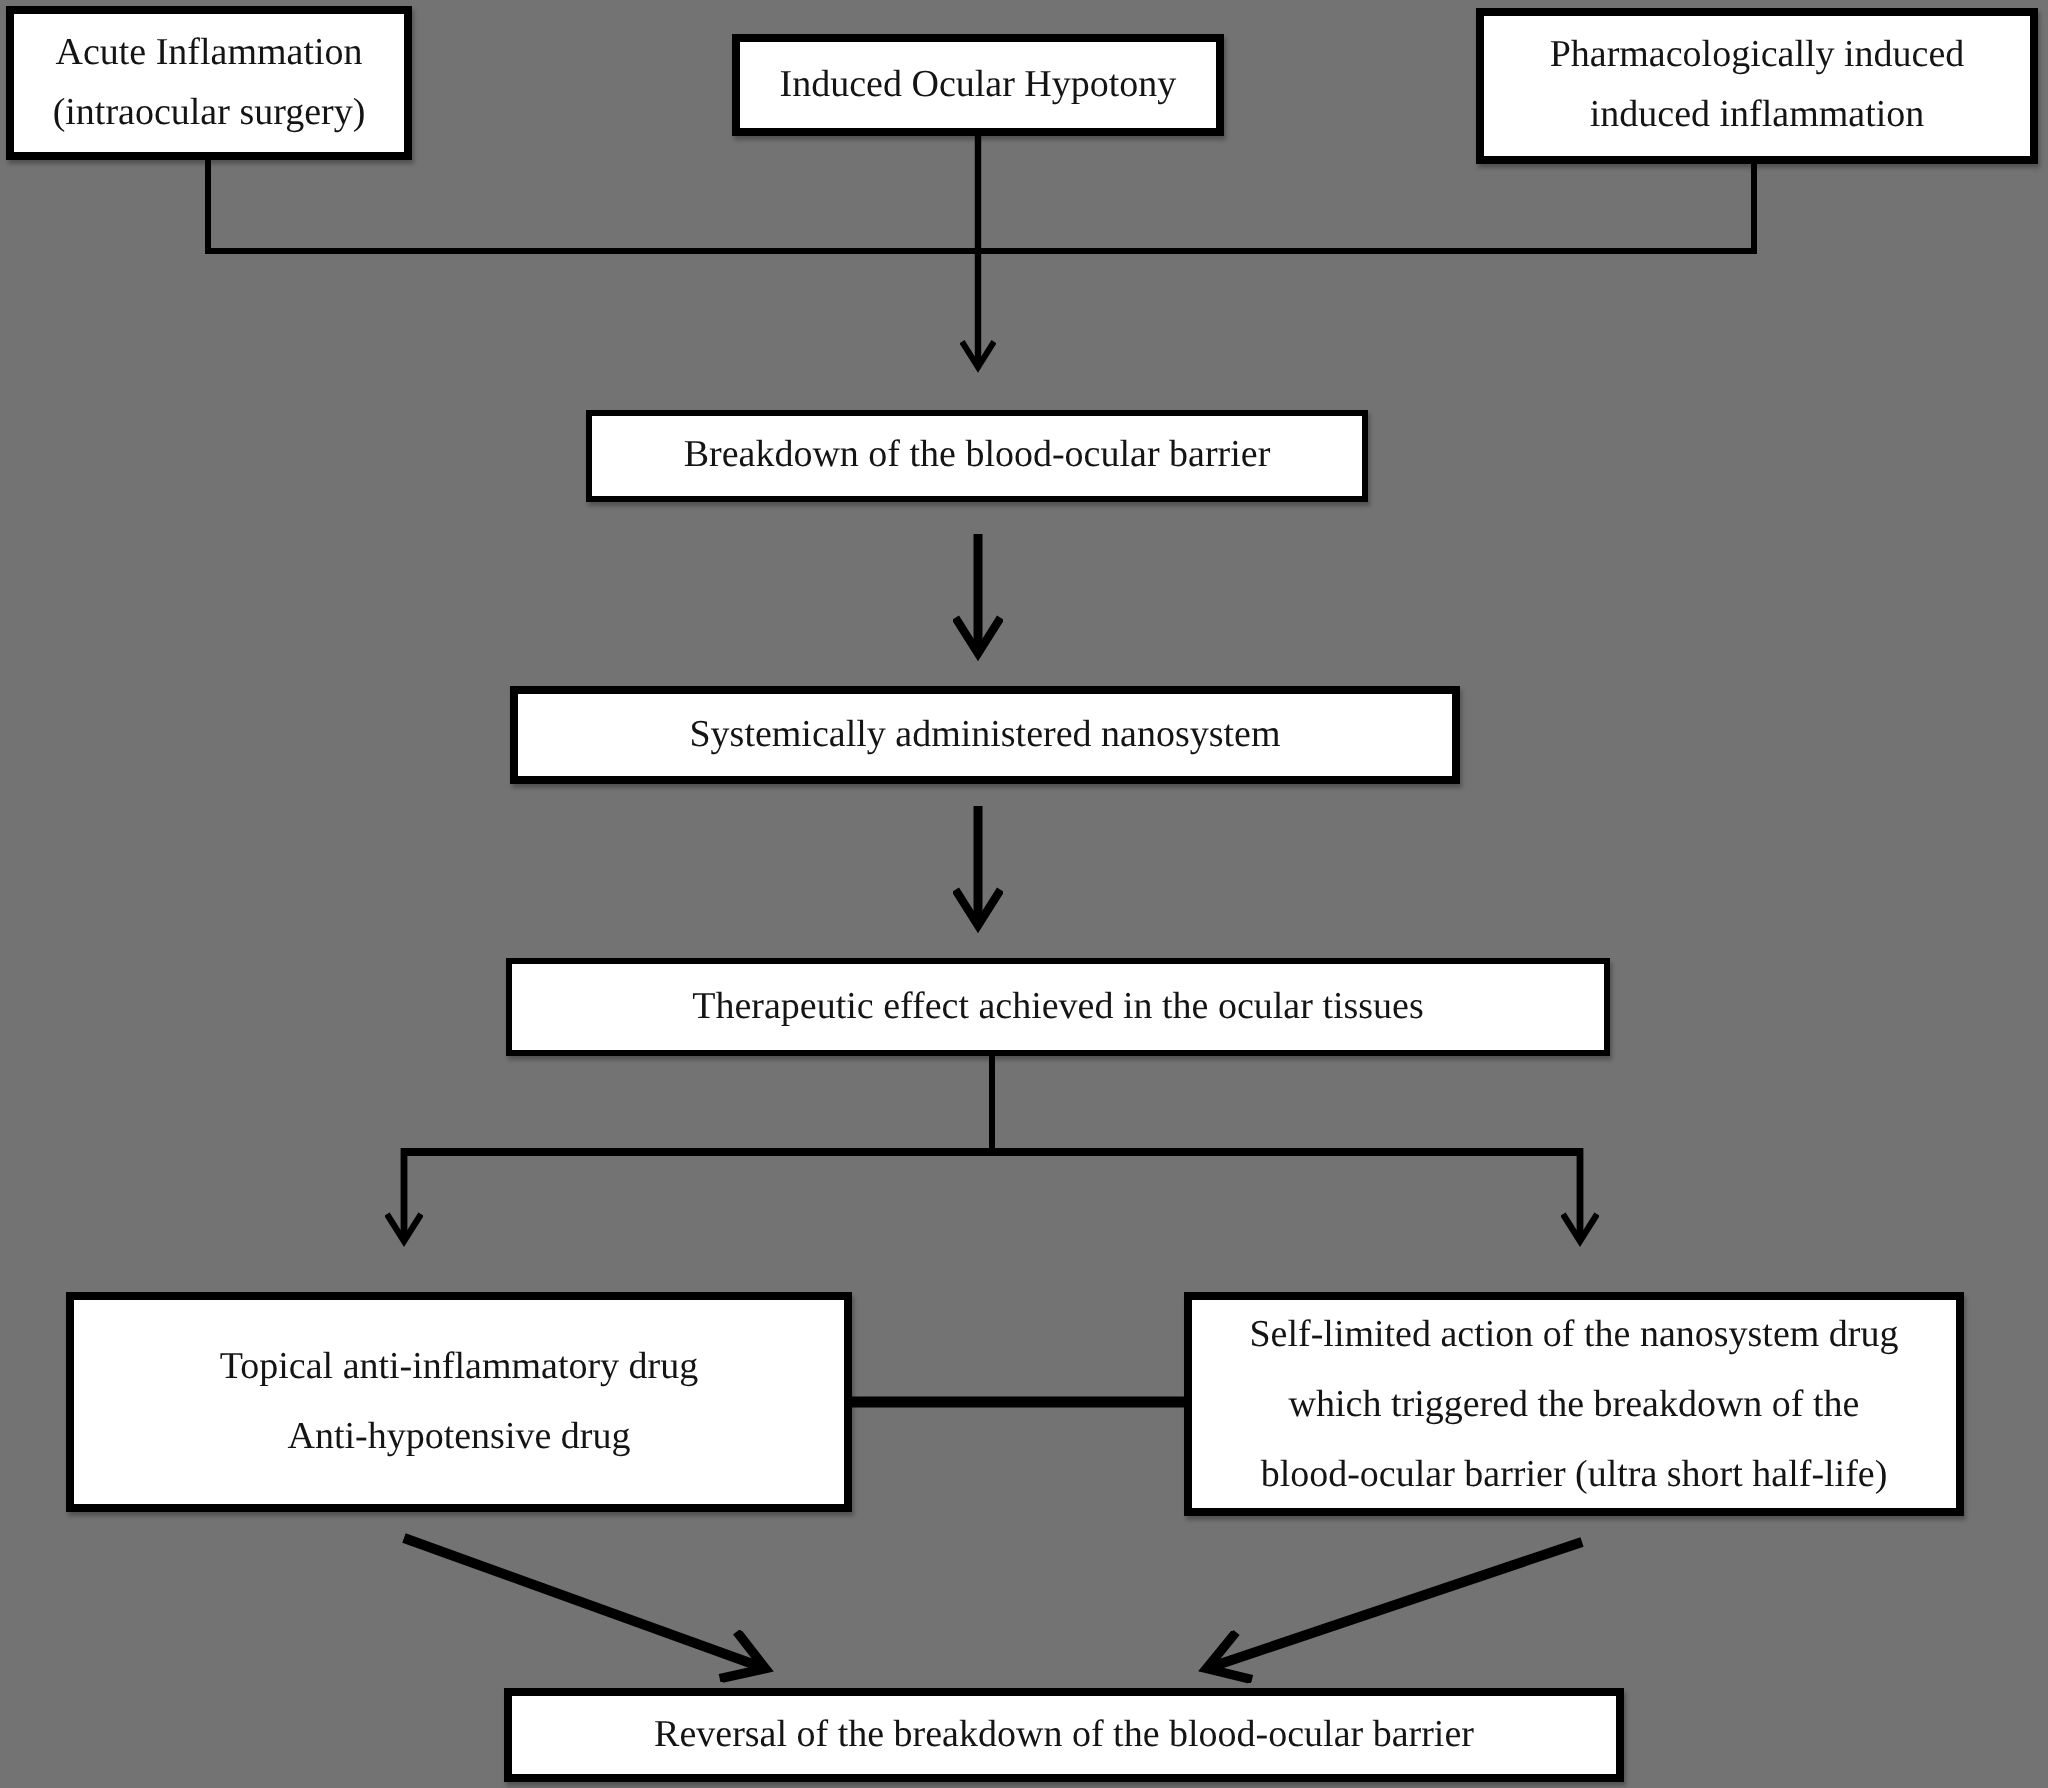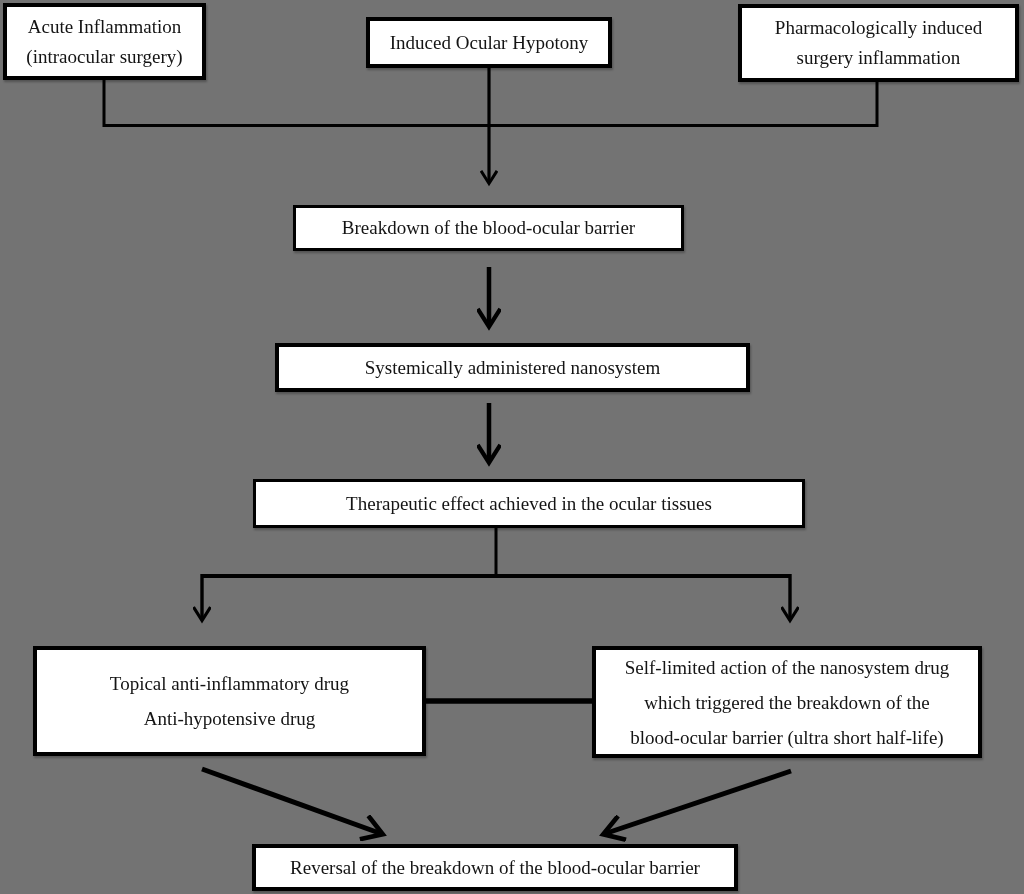--- a/index.html
+++ b/index.html
@@ -42,25 +42,25 @@
   }
   .node.tall .ln {
     line-height: 35px;
   }
   .b3 { border-width: 3px; }
 
   #n-acute       { left: 3px;   top: 3px;   width: 203px; height: 77px; }
   #n-hypotony    { left: 366px; top: 17px;  width: 246px; height: 51px; }
   #n-pharma      { left: 738px; top: 4px;   width: 281px; height: 78px; }
   #n-breakdown   { left: 293px; top: 205px; width: 391px; height: 46px; }
-  #n-nanosystem  { left: 255px; top: 343px; width: 475px; height: 49px; margin-left: 20px; }
+  #n-nanosystem  { left: 255px; top: 343px; width: 475px; height: 49px; }
   #n-therapeutic { left: 253px; top: 479px; width: 552px; height: 49px; }
   #n-topical     { left: 5px;   top: 646px; width: 393px; height: 110px; margin-left: 28px; }
   #n-selflimited { left: 592px; top: 646px; width: 390px; height: 112px; }
-  #n-reversal    { left: 252px; top: 844px; width: 486px; height: 47px; align-items: center; }
+  #n-reversal    { left: 252px; top: 844px; width: 560px; height: 47px; align-items: center; }
 </style>
 </head>
 <body>
 
 <div class="canvas">
 
   <svg class="connectors" width="1024" height="894" viewBox="0 0 1024 894">
     <defs>
       <marker id="vhead" viewBox="0 0 10 10" refX="7.5" refY="5" markerWidth="5.5" markerHeight="5.5" orient="auto-start-reverse" markerUnits="strokeWidth">
         <path d="M 1.3 0.9 L 7.8 5 L 1.3 9.1" fill="none" stroke="#000000" stroke-width="1.7" stroke-linecap="square" stroke-linejoin="miter"></path>
@@ -90,21 +90,21 @@
     <div class="ln">Acute Inflammation</div>
     <div class="ln">(intraocular surgery)</div>
   </div>
 
   <div class="node" id="n-hypotony">
     <div class="ln">Induced Ocular Hypotony</div>
   </div>
 
   <div class="node" id="n-pharma">
     <div class="ln">Pharmacologically induced</div>
-    <div class="ln">surgery inflammation</div>
+    <div class="ln">induced inflammation</div>
   </div>
 
   <div class="node b3" id="n-breakdown">
     <div class="ln">Breakdown of the blood-ocular barrier</div>
   </div>
 
   <div class="node" id="n-nanosystem">
     <div class="ln">Systemically administered nanosystem</div>
   </div>
 

